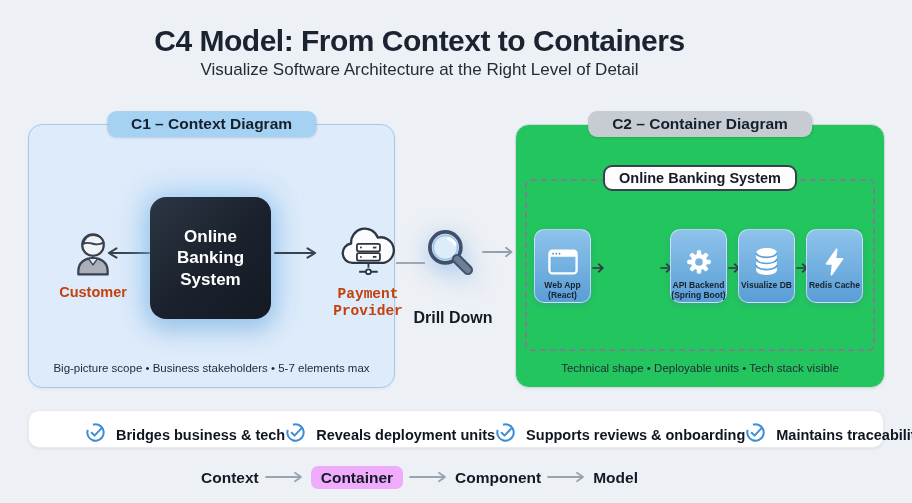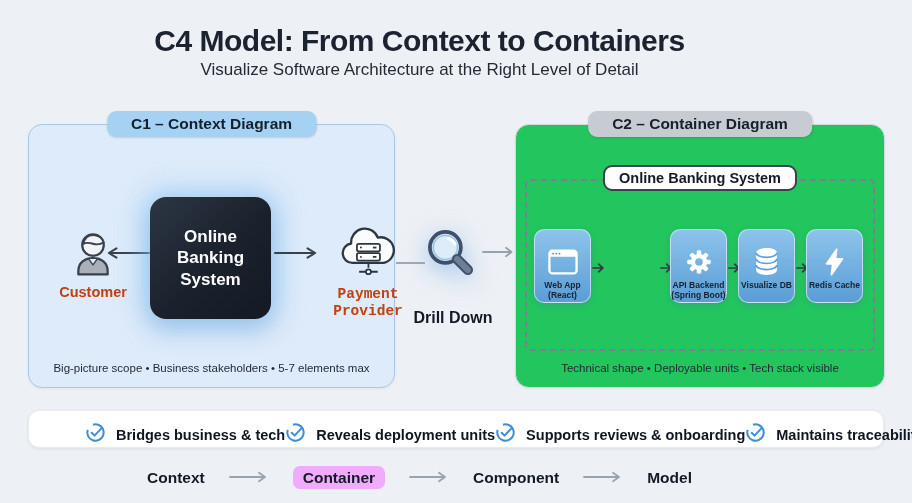--- a/index.html
+++ b/index.html
@@ -69,21 +69,21 @@
   .benefits { position:absolute; left:28px; top:410px; width:856px; height:38px;
               background:#ffffff; border:1px solid #e7eaee; border-radius:11px;
               box-shadow:0 1px 3px rgba(20,30,50,.08);
               display:flex; align-items:flex-end; justify-content:space-between;
               padding:0 24px 0 56px; }
   .benefit { display:flex; align-items:center; gap:10px; }
   .benefit-label { font-size:14.5px; font-weight:700; color:#0f1621; white-space:nowrap; }
 
   
   .levels { position:absolute; top:466px; left:0; width:100%; display:flex;
-            align-items:center; justify-content:center; gap:24px; }
+            align-items:center; justify-content:center; gap:6px; }
   .level { font-size:15.5px; font-weight:800; color:#131a26; }
   .level.active { background:#f0abfc; border-radius:7px; padding:2.5px 10px; }
 </style>
 </head>
 <body>
 
 <div id="stage">
 
   <div class="title">C4 Model: From Context to Containers</div>
   <div class="subtitle">Visualize Software Architecture at the Right Level of Detail</div>

